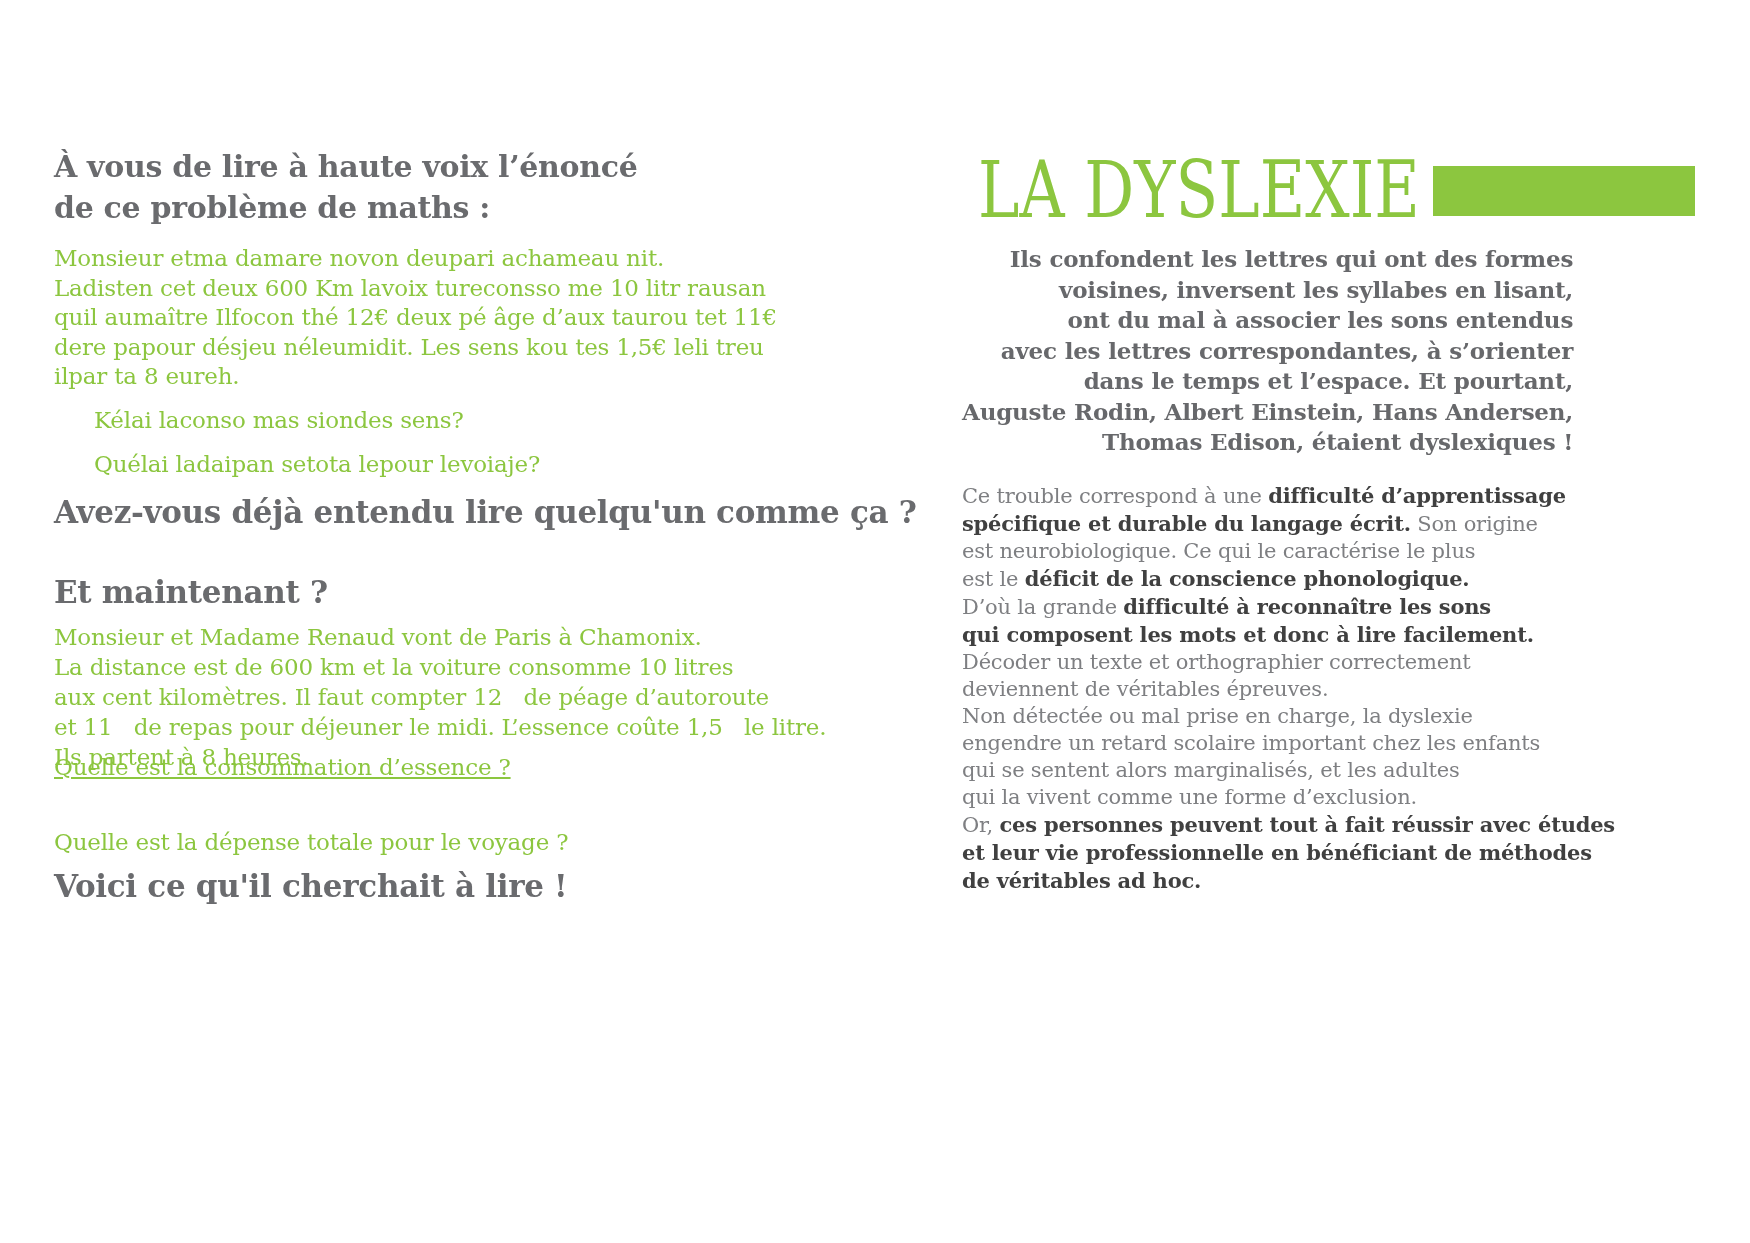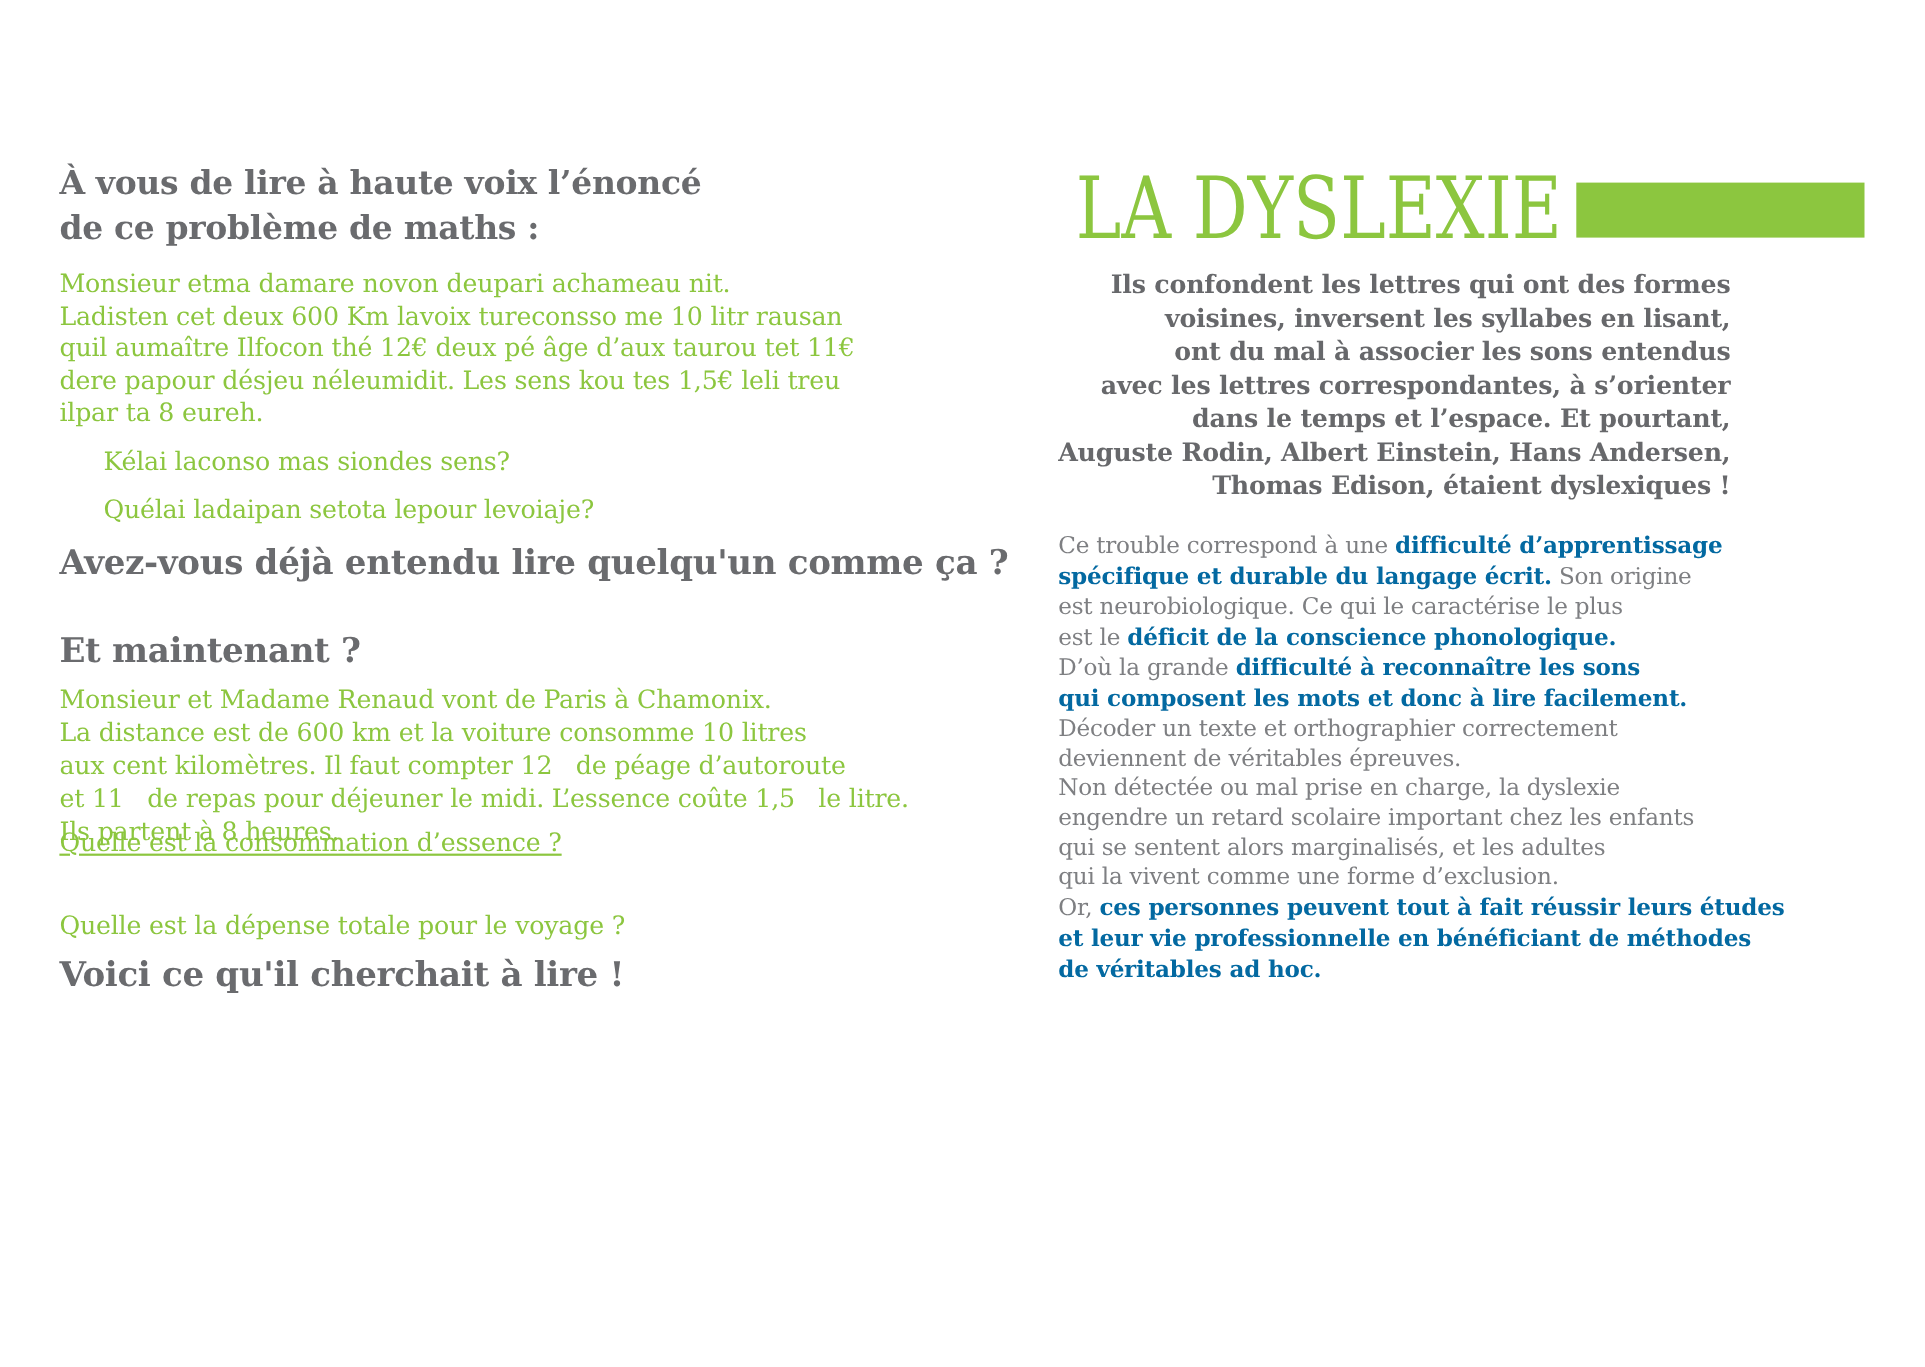--- a/index.html
+++ b/index.html
@@ -79,21 +79,21 @@
   #rc-body {
     left: 962px;
     top: 482px;
     color: #7E7F82;
     font-size: 21px;
     line-height: 27px;
     letter-spacing: -0.2px;
   }
   #rc-body .b {
     font-weight: bold;
-    color: #0369a1;
+    color: #404040;
     text-align: center;
   }
 </style>
 </head>
 <body>
 
 <div id="page">
 
   <div class="abs lc-heading" id="lc-heading1"><div class="line">À vous de lire à haute voix l’énoncé</div><div class="line">de ce problème de maths :</div></div>
 
@@ -147,18 +147,18 @@
       <div class="line"><span>est neurobiologique. Ce qui le caractérise le plus</span></div>
       <div class="line"><span>est le </span><span class="b">déficit de la conscience phonologique.</span></div>
       <div class="line"><span>D’où la grande </span><span class="b">difficulté à reconnaître les sons</span></div>
       <div class="line"><span class="b">qui composent les mots et donc à lire facilement.</span></div>
       <div class="line"><span>Décoder un texte et orthographier correctement</span></div>
       <div class="line"><span>deviennent de véritables épreuves.</span></div>
       <div class="line"><span>Non détectée ou mal prise en charge, la dyslexie</span></div>
       <div class="line"><span>engendre un retard scolaire important chez les enfants</span></div>
       <div class="line"><span>qui se sentent alors marginalisés, et les adultes</span></div>
       <div class="line"><span>qui la vivent comme une forme d’exclusion.</span></div>
-      <div class="line"><span>Or, </span><span class="b">ces personnes peuvent tout à fait réussir leurs études</span></div>
+      <div class="line"><span>Or, </span><span class="b">ces personnes peuvent tout à fait réussir avec études</span></div>
       <div class="line"><span class="b">et leur vie professionnelle en bénéficiant de méthodes</span></div>
       <div class="line"><span class="b">de véritables ad hoc.</span></div>
     </div>
 
 </div>
 
 </body></html>

